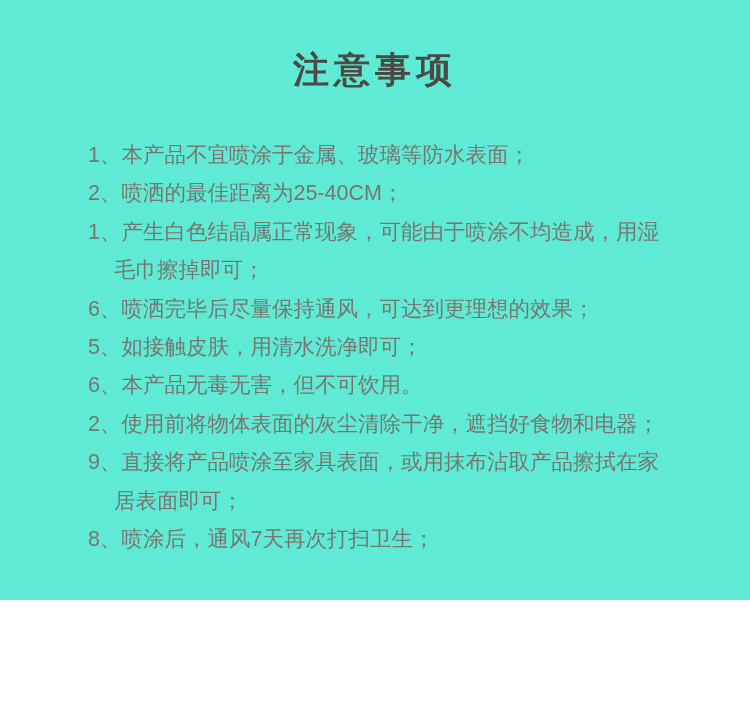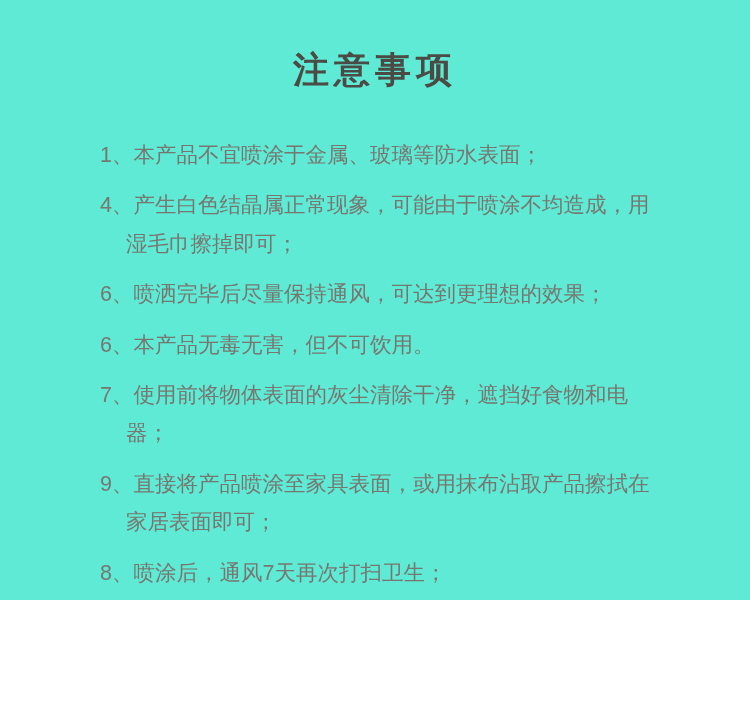--- a/index.html
+++ b/index.html
@@ -29,32 +29,34 @@
     color: #4b4b45;
   }
   .notice-list {
     margin: 48px 0 0 88px;
     width: 580px;
     font-size: 21.5px;
     line-height: 38.4px;
     color: #777771;
   }
   .notice-item {
-    margin: 12px;
+    margin: 0;
     padding-left: 26px;
     text-indent: -26px;
   }
 </style>
 </head>
 <body>
 
 <div class="page">
   <h1 class="title">注意事项</h1>
   <div class="notice-list" id="notice-list">
       <p class="notice-item">1、本产品不宜喷涂于金属、玻璃等防水表面；</p>
-      <p class="notice-item">4、产生白色结晶属正常现象，可能由于喷涂不均造成，用湿毛巾擦掉即可；</p>
+      <p class="notice-item">2、喷洒的最佳距离为25-40CM；</p>
+      <p class="notice-item">1、产生白色结晶属正常现象，可能由于喷涂不均造成，用湿毛巾擦掉即可；</p>
       <p class="notice-item">6、喷洒完毕后尽量保持通风，可达到更理想的效果；</p>
+      <p class="notice-item">5、如接触皮肤，用清水洗净即可；</p>
       <p class="notice-item">6、本产品无毒无害，但不可饮用。</p>
-      <p class="notice-item">7、使用前将物体表面的灰尘清除干净，遮挡好食物和电器；</p>
+      <p class="notice-item">2、使用前将物体表面的灰尘清除干净，遮挡好食物和电器；</p>
       <p class="notice-item">9、直接将产品喷涂至家具表面，或用抹布沾取产品擦拭在家居表面即可；</p>
       <p class="notice-item">8、喷涂后，通风7天再次打扫卫生；</p>
     </div>
 </div>
 
 </body></html>

